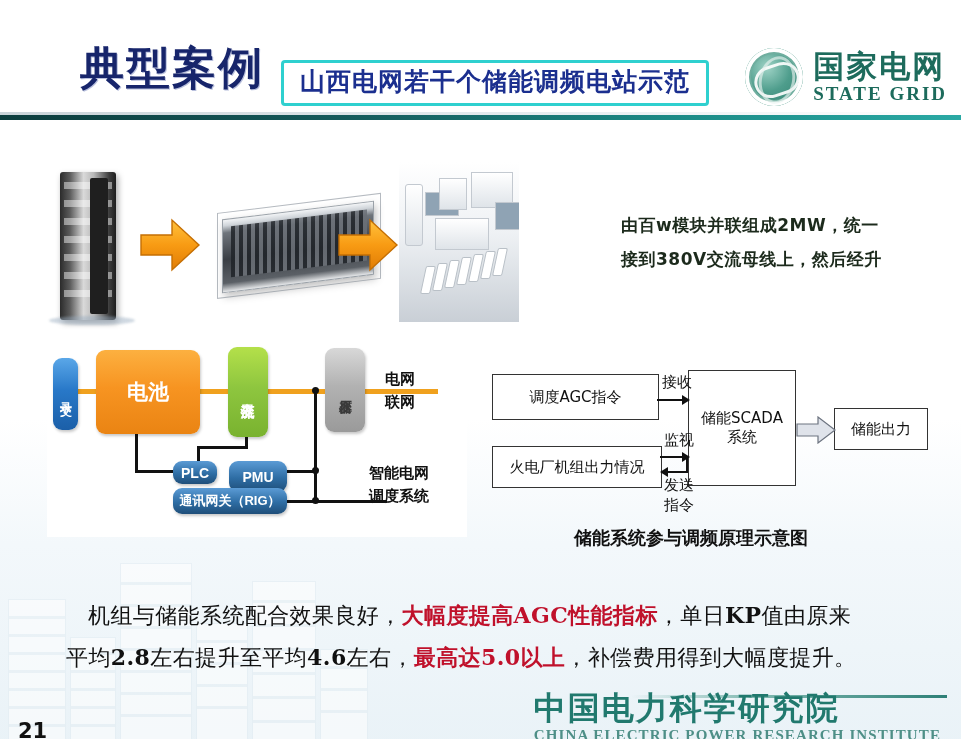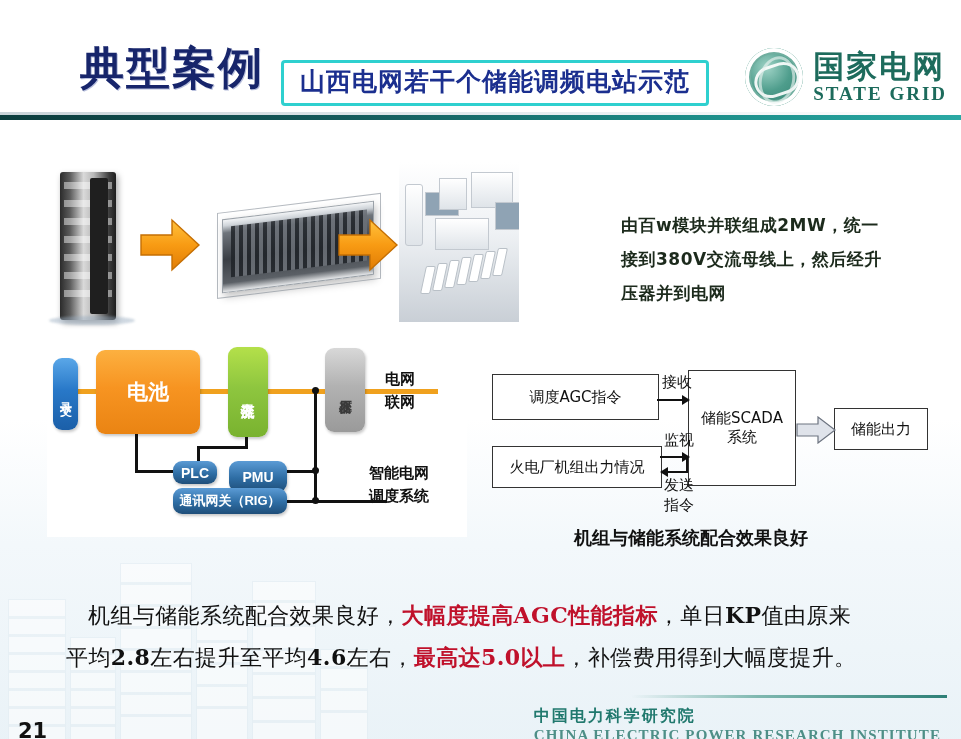--- a/index.html
+++ b/index.html
@@ -150,21 +150,21 @@
   }
   .para .ln{display:block;white-space:nowrap;}
   .para .ln2{margin-left:-22px;}
   .red{color:#c0112b;font-weight:bold;}
   .bd{font-weight:bold;}
 
   
   .footer-rule{position:absolute;right:14px;bottom:53px;width:316px;height:3px;
     background:linear-gradient(90deg,rgba(255,255,255,0) 0%,#7fb8b0 40%,#2e8077 100%);}
   .footer-logo{position:absolute;right:20px;bottom:8px;text-align:left;line-height:1;}
-  .fl-cn{font-size:16px;font-weight:bold;color:#21796e;letter-spacing:2px;
+  .fl-cn{font-size:32px;font-weight:bold;color:#21796e;letter-spacing:2px;
     font-family:"DejaVu Sans","Liberation Sans",sans-serif;}
   .fl-en{font-size:15px;font-weight:bold;color:#4e8f87;letter-spacing:1.1px;margin-top:4px;
     font-family:"Liberation Serif","DejaVu Serif",serif;}
   .pageno{position:absolute;left:18px;bottom:8px;font-size:21px;font-weight:bold;color:#111;
     font-family:"DejaVu Sans","Liberation Sans",sans-serif;}
 </style>
 </head>
 <body>
 
 <div class="slide">
@@ -291,21 +291,20 @@
       <div class="turb" style="left:60px;top:95px;"></div>
       <div class="turb" style="left:72px;top:92px;"></div>
       <div class="turb" style="left:84px;top:89px;"></div>
       <div class="turb" style="left:96px;top:86px;"></div>
     </div>
   </div>
 
   <div class="photo-note">
     <div>由百w模块并联组成2MW，统一</div>
     <div>接到380V交流母线上，然后经升</div>
-    <div>压器并到电网</div>
   </div>
 
   <div class="diagA">
 
     <div class="busline"></div>
 
     <div class="box b-acq">
       <span class="vtext">录交</span>
     </div>
 
@@ -383,21 +382,21 @@
         <path d="M1 8 H22 V1 L39 14 L22 27 V20 H1 Z" fill="#dfe3ea" stroke="#6d7480" stroke-width="1.2"></path>
       </svg>
     </div>
 
     <div class="flabel" style="left:178px;top:5px;">接收</div>
     <div class="flabel" style="left:180px;top:63px;">监视</div>
     <div class="flabel" style="left:180px;top:108px;">发送</div>
     <div class="flabel" style="left:180px;top:128px;">指令</div>
   </div>
 
-  <div class="cap cap-b">机组与储能系统配合效果良好</div>
+  <div class="cap cap-b">储能系统参与调频原理示意图</div>
 
   <div class="para">
     <span class="ln">
       <span>机组与储能系统配合效果良好，</span><span class="red">大幅度提高AGC性能指标</span><span>，单日</span><span class="bd">KP</span><span>值由原来</span>
     </span>
     <span class="ln ln2">
       <span>平均</span><span class="bd">2.8</span><span>左右提升至平均</span><span class="bd">4.6</span><span>左右，</span><span class="red">最高达5.0以上</span><span>，补偿费用得到大幅度提升。</span>
     </span>
   </div>
 

